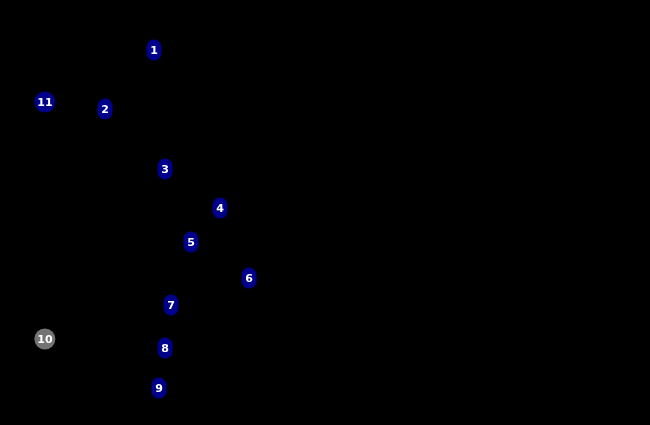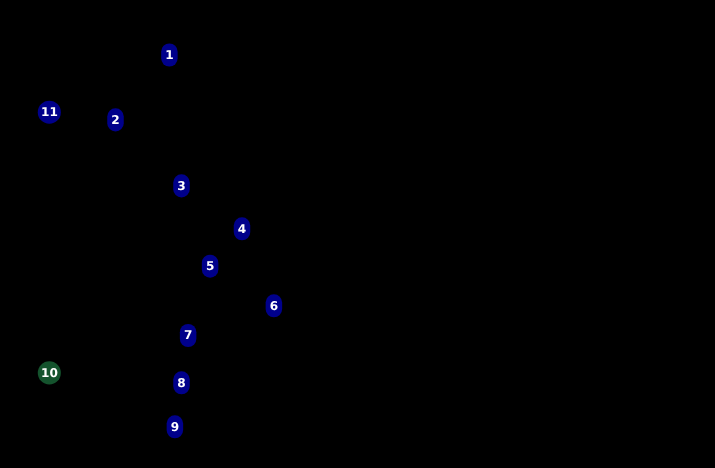--- a/index.html
+++ b/index.html
@@ -40,16 +40,16 @@
 
 <div id="canvas" style="background: rgb(0, 0, 0);">
     <div class="marker" style="left: 154px; top: 50px; background: rgb(0, 0, 139); color: rgb(255, 255, 255);">1</div>
     <div class="marker" style="left: 45px; top: 102px; background: rgb(0, 0, 139); color: rgb(255, 255, 255);">11</div>
     <div class="marker" style="left: 105px; top: 109px; background: rgb(0, 0, 139); color: rgb(255, 255, 255);">2</div>
     <div class="marker" style="left: 165px; top: 169px; background: rgb(0, 0, 139); color: rgb(255, 255, 255);">3</div>
     <div class="marker" style="left: 220px; top: 208px; background: rgb(0, 0, 139); color: rgb(255, 255, 255);">4</div>
     <div class="marker" style="left: 191px; top: 242px; background: rgb(0, 0, 139); color: rgb(255, 255, 255);">5</div>
     <div class="marker" style="left: 249px; top: 278px; background: rgb(0, 0, 139); color: rgb(255, 255, 255);">6</div>
     <div class="marker" style="left: 171px; top: 305px; background: rgb(0, 0, 139); color: rgb(255, 255, 255);">7</div>
-    <div class="marker" style="left: 45px; top: 339px; background: #14532d; color: rgb(255, 255, 255);">10</div>
+    <div class="marker" style="left: 45px; top: 339px; background: #737373; color: rgb(255, 255, 255);">10</div>
     <div class="marker" style="left: 165px; top: 348px; background: rgb(0, 0, 139); color: rgb(255, 255, 255);">8</div>
     <div class="marker" style="left: 159px; top: 388px; background: rgb(0, 0, 139); color: rgb(255, 255, 255);">9</div>
   </div>
 
 </body></html>

